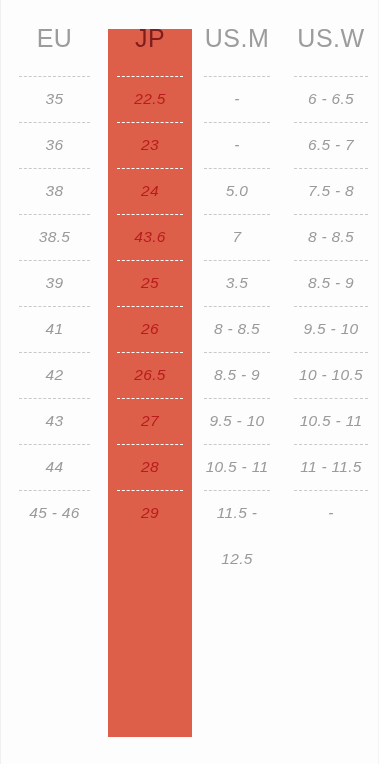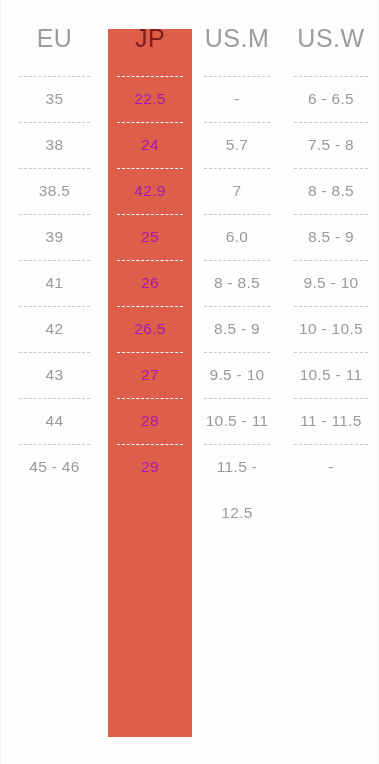--- a/index.html
+++ b/index.html
@@ -73,30 +73,31 @@
   
   tbody td {
     height: 46px;
     font-size: 15.5px;
     font-weight: 400;
     color: #9a9a9a;
     letter-spacing: 0.3px;
     position: relative;
   }
   tbody td.jp-col {
-    color: #a21caf;
+    color: #b91c1c;
   }
 
   
   tbody td .cell-inner {
     display: block;
     position: relative;
     height: 46px;
     line-height: 46px;
     margin: 0 18px;
+    font-style: italic;
   }
   tbody td.jp-col .cell-inner {
     margin: 0 9px;
   }
   tbody td.usm-col .cell-inner { margin: 0 12px; }
   tbody td.usw-col .cell-inner { margin: 0 12px; }
 
   tbody tr td .cell-inner::before {
     content: "";
     position: absolute;
@@ -156,55 +157,69 @@
           </td>
           <td class="usm-col">
             <span class="cell-inner">-</span>
           </td>
           <td class="usw-col">
             <span class="cell-inner">6 - 6.5</span>
           </td>
         </tr>
         <tr>
           <td class="eu-col">
+            <span class="cell-inner">36</span>
+          </td>
+          <td class="jp-col">
+            <span class="cell-inner">23</span>
+          </td>
+          <td class="usm-col">
+            <span class="cell-inner">-</span>
+          </td>
+          <td class="usw-col">
+            <span class="cell-inner">6.5 - 7</span>
+          </td>
+        </tr>
+        <tr>
+          <td class="eu-col">
             <span class="cell-inner">38</span>
           </td>
           <td class="jp-col">
             <span class="cell-inner">24</span>
           </td>
           <td class="usm-col">
-            <span class="cell-inner">5.7</span>
+            <span class="cell-inner">5.0</span>
           </td>
           <td class="usw-col">
             <span class="cell-inner">7.5 - 8</span>
           </td>
         </tr>
         <tr>
           <td class="eu-col">
             <span class="cell-inner">38.5</span>
           </td>
           <td class="jp-col">
-            <span class="cell-inner">42.9</span>
+            <span class="cell-inner">43.6</span>
           </td>
           <td class="usm-col">
             <span class="cell-inner">7</span>
           </td>
           <td class="usw-col">
             <span class="cell-inner">8 - 8.5</span>
           </td>
         </tr>
         <tr>
           <td class="eu-col">
             <span class="cell-inner">39</span>
           </td>
           <td class="jp-col">
             <span class="cell-inner">25</span>
           </td>
           <td class="usm-col">
-            <span class="cell-inner">6.0</span>
+            <span class="cell-inner">3.5</span>
           </td>
           <td class="usw-col">
             <span class="cell-inner">8.5 - 9</span>
           </td>
         </tr>
         <tr>
           <td class="eu-col">
             <span class="cell-inner">41</span>
           </td>
           <td class="jp-col">

